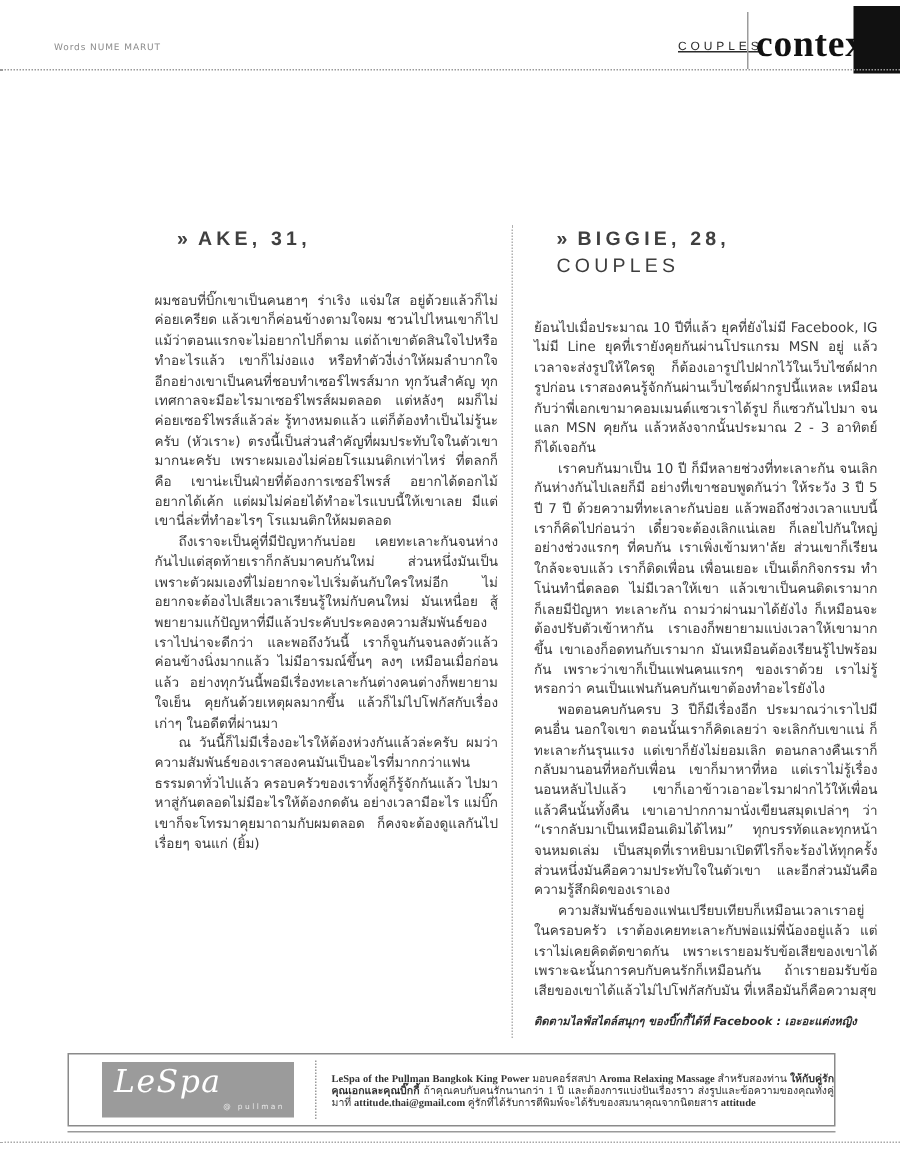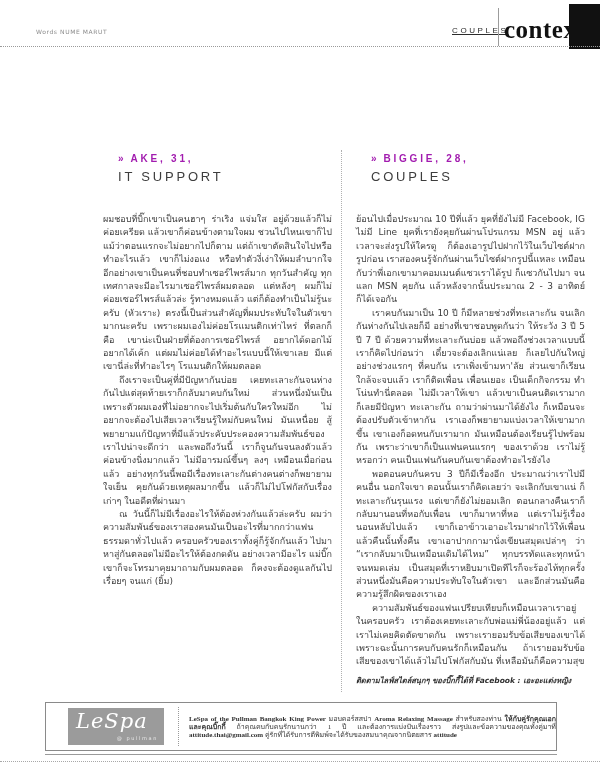--- a/index.html
+++ b/index.html
@@ -40,22 +40,22 @@
   
   .col { position:absolute; width:229px; }
   .col.left  { left:103px; top:150px; }
   .col.right { left:356px; top:150px; }
   .col-divider {
     position:absolute; left:341px; top:150px; height:542px; width:0;
     border-left:1px dotted #b0b0b0;
   }
   .col h2 {
     padding-left:15px; font-family:"Liberation Sans", sans-serif;
-    font-size:10px; font-weight:bold; letter-spacing:2.8px;
-    color:#a21caf; line-height:17px; white-space:nowrap;
+    font-size:13px; font-weight:bold; letter-spacing:2.8px;
+    color:#404040; line-height:17px; white-space:nowrap;
   }
   .col .marker { margin-right:4px; }
   .col .role {
     padding-left:15px; font-family:"Liberation Sans", sans-serif;
     font-size:13px; font-weight:400; letter-spacing:2.8px;
     color:#3d3d3d; line-height:17px; margin-top:1px;
   }
   .col .body { margin-top:28px; }
   .col .body p {
     font-size:9px; line-height:13.4px; text-align:justify; color:#3b3b3b;
@@ -65,21 +65,21 @@
     margin-top:5px; font-size:7.5px; font-weight:bold; font-style:italic;
     color:#2f2f2f;
   }
   
   .promo-box {
     position:absolute; left:45px; top:702px; width:512px; height:49px;
     border:1px solid #8a8a8a; background:#fff;
     display:flex; align-items:center;
   }
   .promo-logo {
-    margin-left:22px; width:96px; height:37px; background:#9b9b9b;
+    margin-left:22px; width:128px; height:37px; background:#9b9b9b;
     color:#fff; position:relative; flex:0 0 auto;
   }
   .promo-logo .logo-script {
     position:absolute; left:8px; top:1px;
     font-family:"DejaVu Serif", serif; font-style:italic;
     font-size:21px; letter-spacing:1px;
   }
   .promo-logo .logo-sub {
     position:absolute; right:6px; bottom:4px;
     font-size:5px; letter-spacing:1.6px; text-transform:lowercase;
@@ -109,21 +109,20 @@
 
   <span class="words-credit">Words NUME MARUT</span>
   <span class="section-label">COUPLES</span>
   <div class="masthead-divider"></div>
   <span class="masthead-title">context</span>
   <div class="corner-square"></div>
   <div class="top-rule"></div>
 
   <section class="col left">
     <h2><span class="marker">»</span><span>AKE, 31,</span></h2>
-    <div class="role">IT SUPPORT</div>
     <div class="body">
       <p>ผมชอบที่บิ๊กเขาเป็นคนฮาๆ ร่าเริง แจ่มใส อยู่ด้วยแล้วก็ไม่ค่อยเครียด แล้วเขาก็ค่อนข้างตามใจผม ชวนไปไหนเขาก็ไป แม้ว่าตอนแรกจะไม่อยากไปก็ตาม แต่ถ้าเขาตัดสินใจไปหรือทำอะไรแล้ว เขาก็ไม่งอแง หรือทำตัวงี่เง่าให้ผมลำบากใจ อีกอย่างเขาเป็นคนที่ชอบทำเซอร์ไพรส์มาก ทุกวันสำคัญ ทุกเทศกาลจะมีอะไรมาเซอร์ไพรส์ผมตลอด แต่หลังๆ ผมก็ไม่ค่อยเซอร์ไพรส์แล้วล่ะ รู้ทางหมดแล้ว แต่ก็ต้องทำเป็นไม่รู้นะครับ (หัวเราะ) ตรงนี้เป็นส่วนสำคัญที่ผมประทับใจในตัวเขามากนะครับ เพราะผมเองไม่ค่อยโรแมนติกเท่าไหร่ ที่ตลกก็คือ เขาน่ะเป็นฝ่ายที่ต้องการเซอร์ไพรส์ อยากได้ดอกไม้ อยากได้เค้ก แต่ผมไม่ค่อยได้ทำอะไรแบบนี้ให้เขาเลย มีแต่เขานี่ล่ะที่ทำอะไรๆ โรแมนติกให้ผมตลอด</p>
       <p>ถึงเราจะเป็นคู่ที่มีปัญหากันบ่อย เคยทะเลาะกันจนห่างกันไปแต่สุดท้ายเราก็กลับมาคบกันใหม่ ส่วนหนึ่งมันเป็นเพราะตัวผมเองที่ไม่อยากจะไปเริ่มต้นกับใครใหม่อีก ไม่อยากจะต้องไปเสียเวลาเรียนรู้ใหม่กับคนใหม่ มันเหนื่อย สู้พยายามแก้ปัญหาที่มีแล้วประคับประคองความสัมพันธ์ของเราไปน่าจะดีกว่า และพอถึงวันนี้ เราก็จูนกันจนลงตัวแล้ว ค่อนข้างนิ่งมากแล้ว ไม่มีอารมณ์ขึ้นๆ ลงๆ เหมือนเมื่อก่อนแล้ว อย่างทุกวันนี้พอมีเรื่องทะเลาะกันต่างคนต่างก็พยายามใจเย็น คุยกันด้วยเหตุผลมากขึ้น แล้วก็ไม่ไปโฟกัสกับเรื่องเก่าๆ ในอดีตที่ผ่านมา</p>
       <p>ณ วันนี้ก็ไม่มีเรื่องอะไรให้ต้องห่วงกันแล้วล่ะครับ ผมว่าความสัมพันธ์ของเราสองคนมันเป็นอะไรที่มากกว่าแฟนธรรมดาทั่วไปแล้ว ครอบครัวของเราทั้งคู่ก็รู้จักกันแล้ว ไปมาหาสู่กันตลอดไม่มีอะไรให้ต้องกดดัน อย่างเวลามีอะไร แม่บิ๊กเขาก็จะโทรมาคุยมาถามกับผมตลอด ก็คงจะต้องดูแลกันไปเรื่อยๆ จนแก่ (ยิ้ม)</p>
     </div>
   </section>
 
   <div class="col-divider"></div>
 
   <section class="col right">

